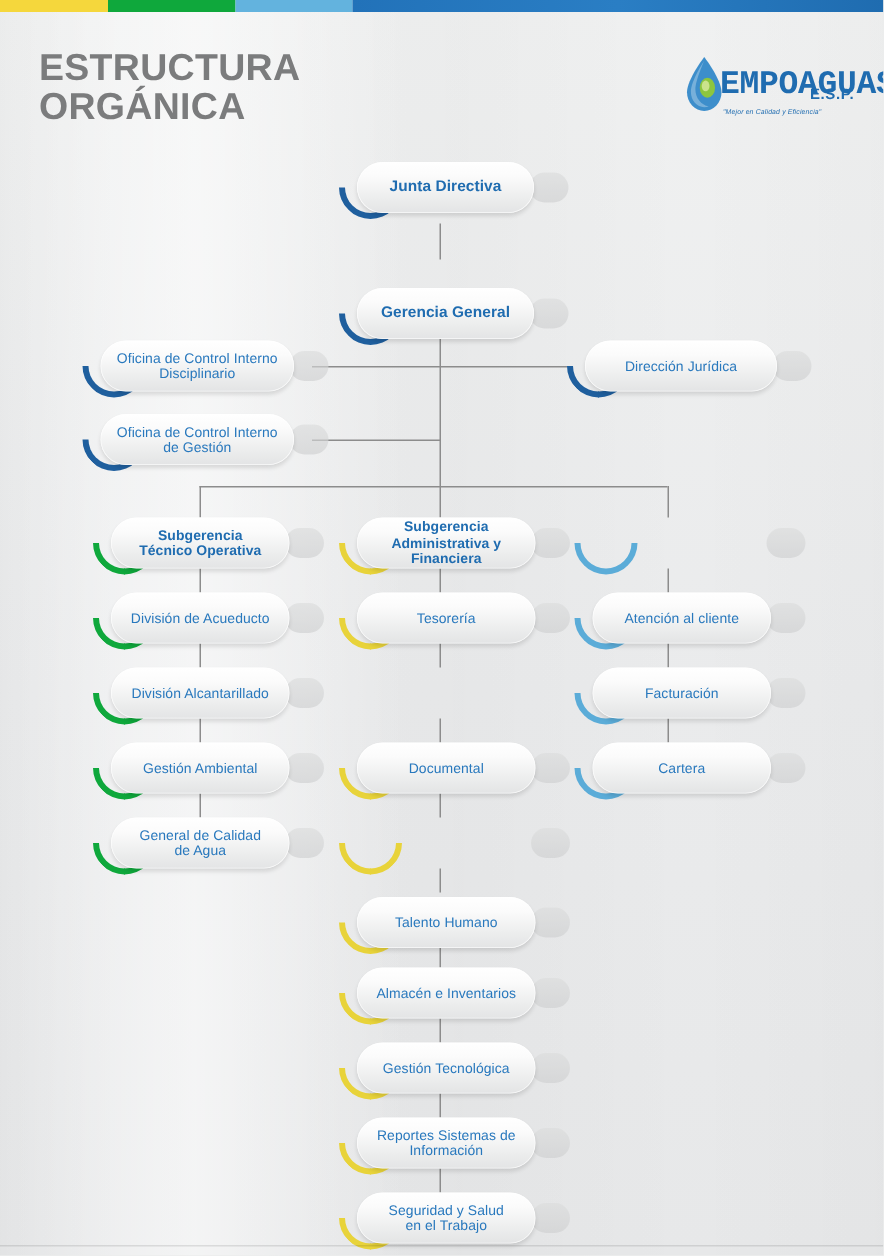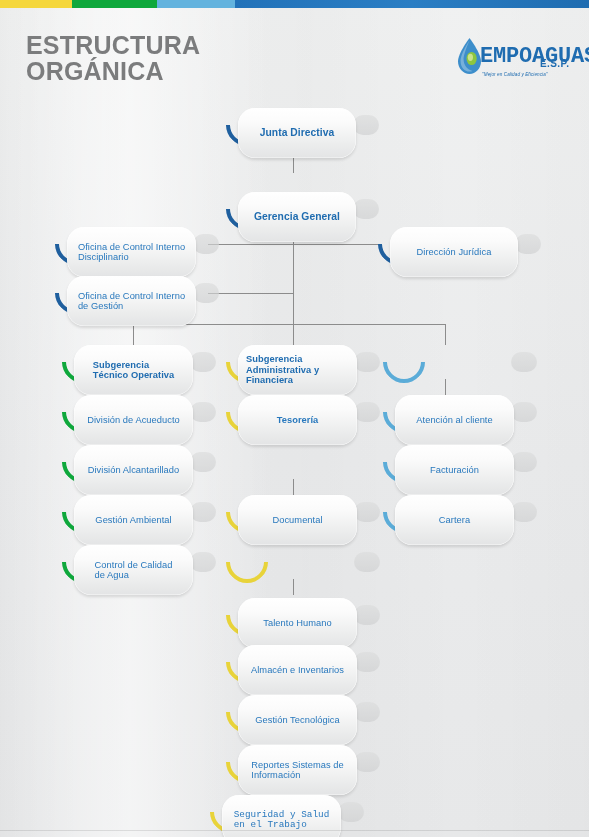--- a/index.html
+++ b/index.html
@@ -83,26 +83,26 @@
     box-sizing:border-box;
   }
   .node .tab{
     position:absolute;right:-11px;top:7px;width:26px;height:20px;
     border-radius:10px;
     background:linear-gradient(180deg,#dcdddd 0%,#cfd0d1 100%);
     opacity:.65;
     filter:blur(.4px);
   }
   .node .pill{
-    position:absolute;left:12px;top:0;right:12px;height:50px;
+    position:absolute;left:12px;top:0;right:12px;height:34px;
     border-radius:17px;
     background:linear-gradient(180deg,#ffffff 0%,#fbfbfb 28%,#eceded 72%,#e3e4e5 100%);
     box-shadow:0 2px 3px rgba(0,0,0,.12), 0 0 0 .5px rgba(255,255,255,.8) inset;
     display:flex;align-items:center;justify-content:center;
-    text-align:left;
+    text-align:center;
     padding:0 8px;
     box-sizing:border-box;
   }
   .node .label{
     color:#2878bd;
     font-size:9.3px;line-height:10.5px;
     white-space:pre-line;
     letter-spacing:.05px;
   }
   .node.bold .label{font-weight:bold;color:#1f6cb0;font-size:9.3px;}
@@ -237,34 +237,34 @@
     <span class="arc"></span>
     <span class="tab"></span>
     <span class="pill">
       <span class="label">Gestión Ambiental</span>
     </span>
   </div>
   <div class="node" style="left:62px;top:545px;width:143px;--arc:#0fa83c;">
     <span class="arc"></span>
     <span class="tab"></span>
     <span class="pill">
-      <span class="label">Control de Calidad
+      <span class="label">General de Calidad
 de Agua</span>
     </span>
   </div>
 
   <div class="node bold" style="left:226px;top:345px;width:143px;--arc:#e8d33a;">
     <span class="arc"></span>
     <span class="tab"></span>
     <span class="pill">
       <span class="label">Subgerencia
 Administrativa y Financiera</span>
     </span>
   </div>
-  <div class="node" style="left:226px;top:395px;width:143px;font-weight:bold;--arc:#e8d33a;">
+  <div class="node" style="left:226px;top:395px;width:143px;--arc:#e8d33a;">
     <span class="arc"></span>
     <span class="tab"></span>
     <span class="pill">
       <span class="label">Tesorería</span>
     </span>
   </div>
   <div class="node" style="left:226px;top:495px;width:143px;--arc:#e8d33a;">
     <span class="arc"></span>
     <span class="tab"></span>
     <span class="pill">
@@ -297,21 +297,21 @@
     </span>
   </div>
   <div class="node" style="left:226px;top:745px;width:143px;--arc:#e8d33a;">
     <span class="arc"></span>
     <span class="tab"></span>
     <span class="pill">
       <span class="label">Reportes Sistemas de
 Información</span>
     </span>
   </div>
-  <div class="node" style="left:210px;top:795px;width:143px;font-family:Liberation Mono, monospace;--arc:#e8d33a;">
+  <div class="node" style="left:226px;top:795px;width:143px;--arc:#e8d33a;">
     <span class="arc"></span>
     <span class="tab"></span>
     <span class="pill">
       <span class="label">Seguridad y Salud
 en el Trabajo</span>
     </span>
   </div>
 
   <div class="node bold" style="left:383px;top:345px;width:143px;--arc:#5bacd8;">
     <span class="arc"></span>

